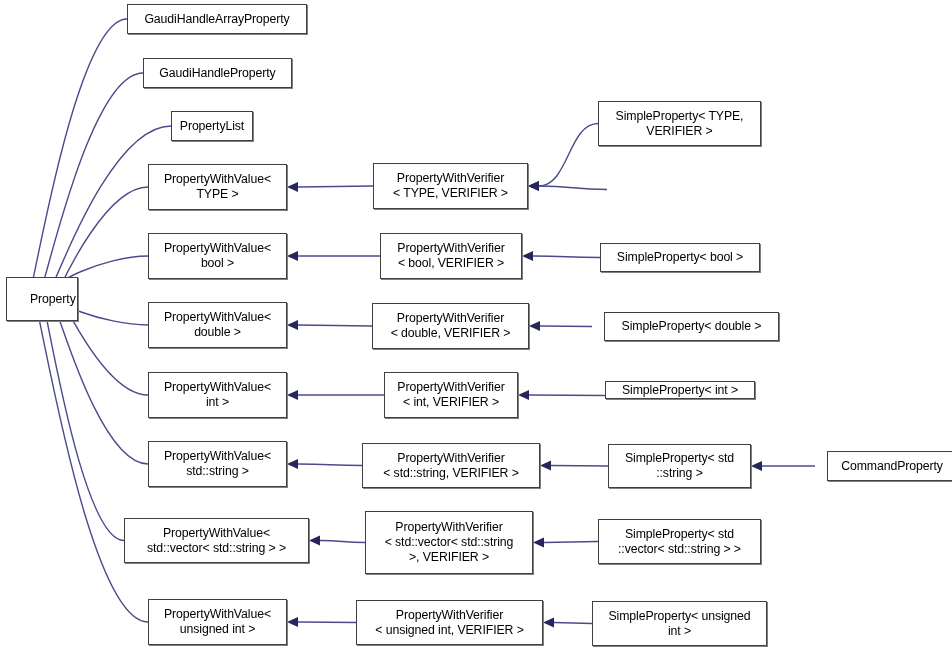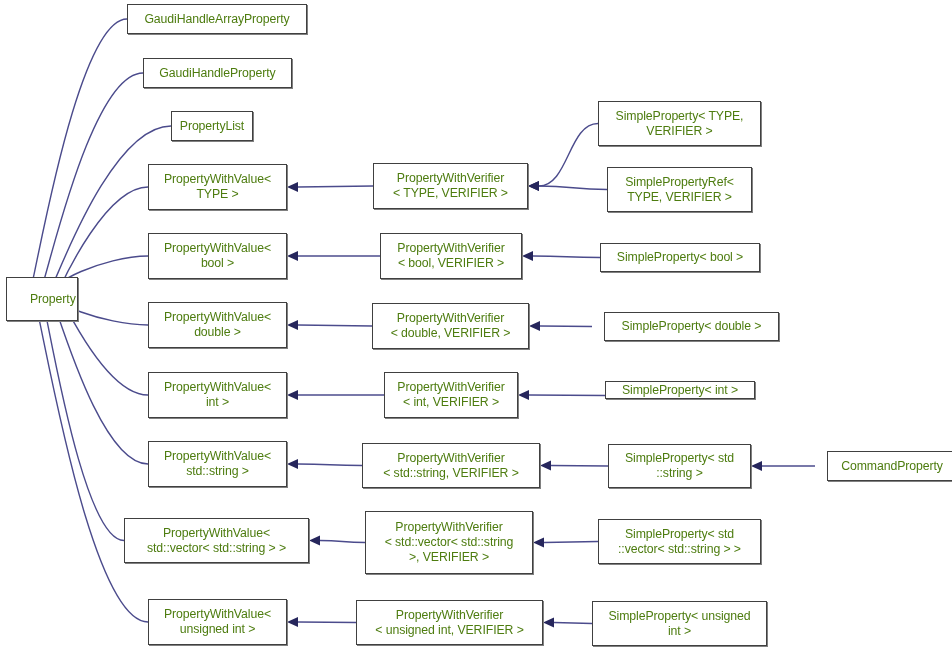--- a/index.html
+++ b/index.html
@@ -27,21 +27,21 @@
   .node {
     position: absolute;
     box-sizing: border-box;
     background: #ffffff;
     border: 1px solid #404040;
     box-shadow: 1px 1px 0 0 #808080;
     display: flex;
     align-items: center;
     justify-content: center;
     text-align: center;
-    color: #4d7c0f;
+    color: #000000;
     font-size: 12.3px;
     line-height: 15px;
     letter-spacing: -0.1px;
     white-space: pre-line;
     z-index: 2;
   }
   .node .label {
     display: block;
     width: 100%;
     padding: 0 3px;
@@ -134,22 +134,20 @@
 &lt; int, VERIFIER &gt;</span></div>
     <div class="node" style="left: 362px; top: 443px; width: 178px; height: 45px; background: rgb(255, 255, 255); border-color: rgb(64, 64, 64); box-shadow: rgb(128, 128, 128) 1px 1px 0px 0px;"><span class="label">PropertyWithVerifier
 &lt; std::string, VERIFIER &gt;</span></div>
     <div class="node" style="left: 365px; top: 511px; width: 168px; height: 63px; background: rgb(255, 255, 255); border-color: rgb(64, 64, 64); box-shadow: rgb(128, 128, 128) 1px 1px 0px 0px;"><span class="label">PropertyWithVerifier
 &lt; std::vector&lt; std::string
 &gt;, VERIFIER &gt;</span></div>
     <div class="node" style="left: 356px; top: 600px; width: 187px; height: 45px; background: rgb(255, 255, 255); border-color: rgb(64, 64, 64); box-shadow: rgb(128, 128, 128) 1px 1px 0px 0px;"><span class="label">PropertyWithVerifier
 &lt; unsigned int, VERIFIER &gt;</span></div>
     <div class="node" style="left: 598px; top: 101px; width: 163px; height: 45px; background: rgb(255, 255, 255); border-color: rgb(64, 64, 64); box-shadow: rgb(128, 128, 128) 1px 1px 0px 0px;"><span class="label">SimpleProperty&lt; TYPE,
 VERIFIER &gt;</span></div>
-    <div class="node" style="left: 607px; top: 167px; width: 145px; height: 45px; background: rgb(255, 255, 255); border-color: rgb(64, 64, 64); box-shadow: rgb(128, 128, 128) 1px 1px 0px 0px;"><span class="label">SimplePropertyRef&lt;
-TYPE, VERIFIER &gt;</span></div>
     <div class="node" style="left: 600px; top: 243px; width: 160px; height: 29px; background: rgb(255, 255, 255); border-color: rgb(64, 64, 64); box-shadow: rgb(128, 128, 128) 1px 1px 0px 0px;"><span class="label">SimpleProperty&lt; bool &gt;</span></div>
     <div class="node" style="left: 592px; top: 312px; width: 175px; height: 29px; background: rgb(255, 255, 255); border-color: rgb(64, 64, 64); box-shadow: rgb(128, 128, 128) 1px 1px 0px 0px; margin-left: 12px;"><span class="label">SimpleProperty&lt; double &gt;</span></div>
     <div class="node" style="left: 605px; top: 381px; width: 150px; height: 18px; background: rgb(255, 255, 255); border-color: rgb(64, 64, 64); box-shadow: rgb(128, 128, 128) 1px 1px 0px 0px;"><span class="label">SimpleProperty&lt; int &gt;</span></div>
     <div class="node" style="left: 608px; top: 444px; width: 143px; height: 44px; background: rgb(255, 255, 255); border-color: rgb(64, 64, 64); box-shadow: rgb(128, 128, 128) 1px 1px 0px 0px;"><span class="label">SimpleProperty&lt; std
 ::string &gt;</span></div>
     <div class="node" style="left: 598px; top: 519px; width: 163px; height: 45px; background: rgb(255, 255, 255); border-color: rgb(64, 64, 64); box-shadow: rgb(128, 128, 128) 1px 1px 0px 0px;"><span class="label">SimpleProperty&lt; std
 ::vector&lt; std::string &gt; &gt;</span></div>
     <div class="node" style="left: 592px; top: 601px; width: 175px; height: 45px; background: rgb(255, 255, 255); border-color: rgb(64, 64, 64); box-shadow: rgb(128, 128, 128) 1px 1px 0px 0px;"><span class="label">SimpleProperty&lt; unsigned
 int &gt;</span></div>
     <div class="node" style="left: 827px; top: 451px; width: 130px; height: 30px; background: rgb(255, 255, 255); border-color: rgb(64, 64, 64); box-shadow: rgb(128, 128, 128) 1px 1px 0px 0px;"><span class="label">CommandProperty</span></div>

